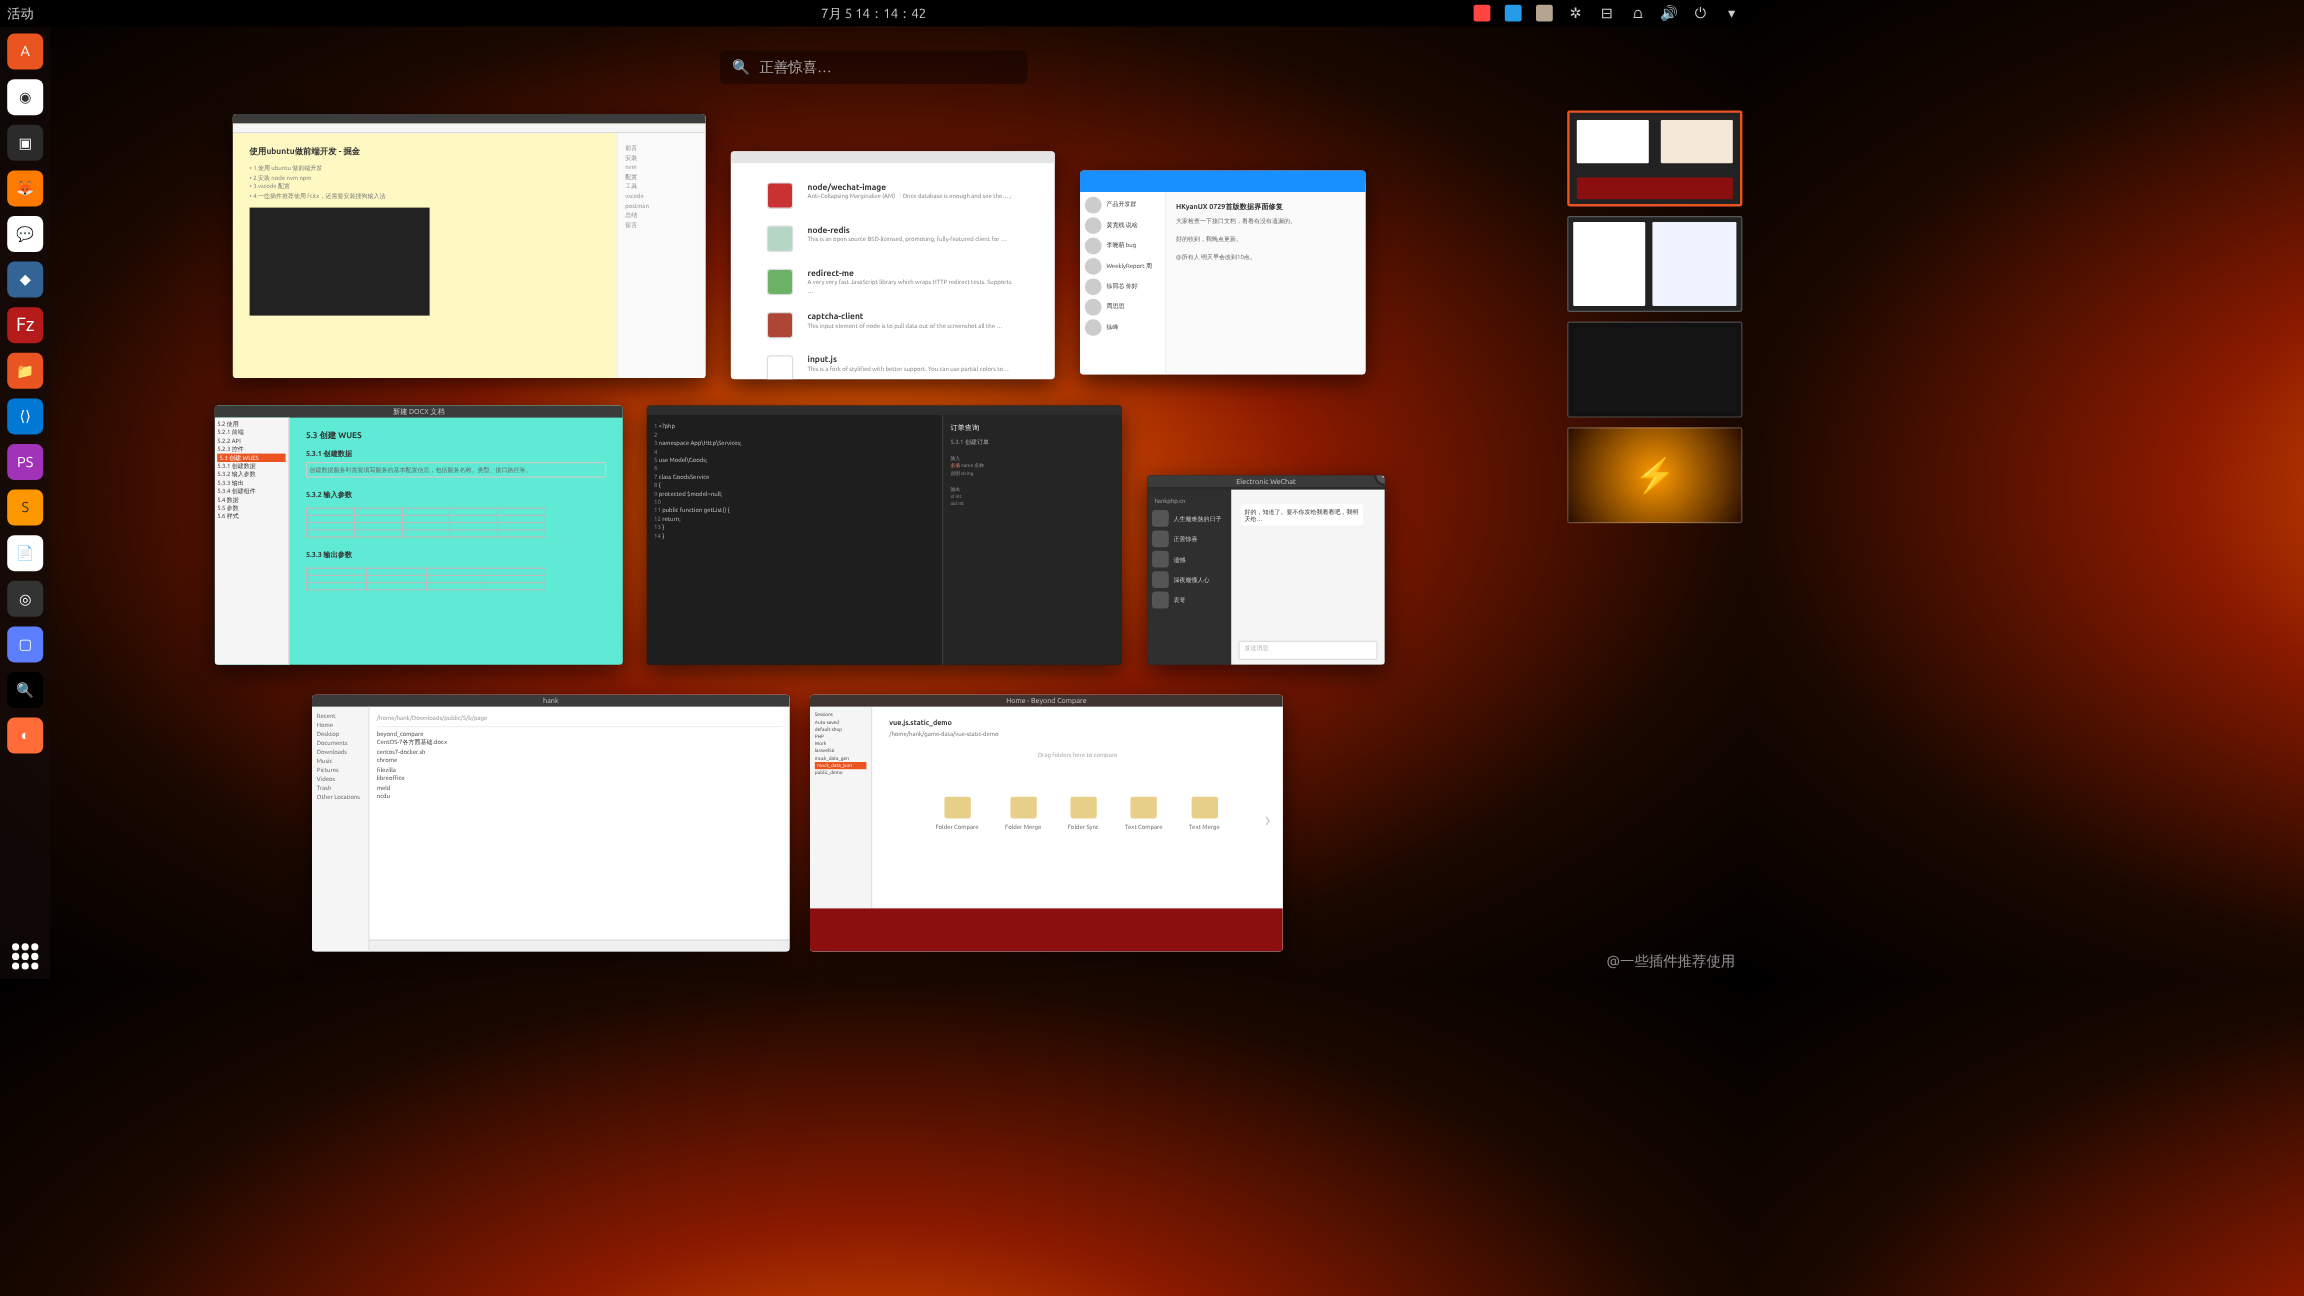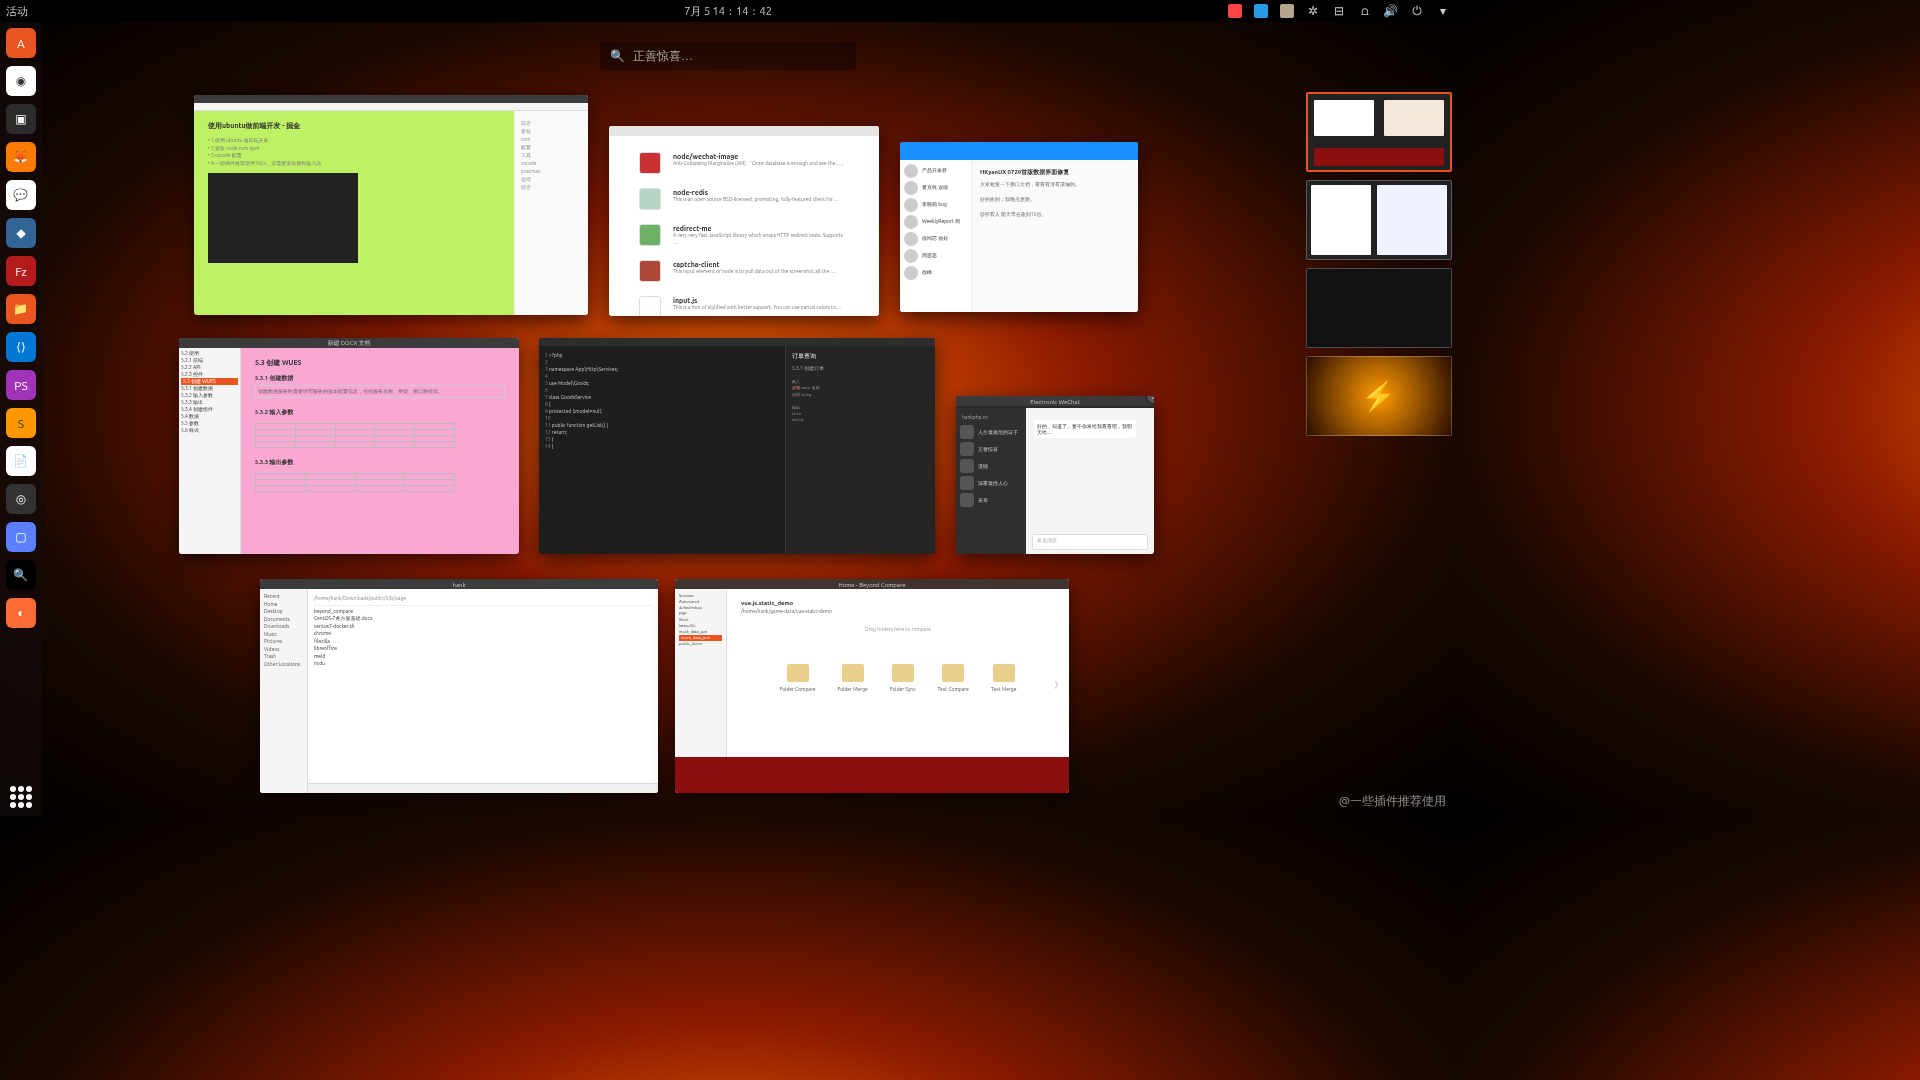--- a/index.html
+++ b/index.html
@@ -39,28 +39,28 @@
 .w-npm .row{display:flex;align-items:flex-start;gap:12px}
 .w-npm .ico{width:22px;height:22px;border-radius:3px;flex-shrink:0}
 .w-npm h4{font-size:7px;font-weight:600}
 .w-npm p{font-size:5px;color:#777;line-height:1.4}
 .w-ding{background:#fff}
 .w-ding .side{position:absolute;left:0;top:18px;bottom:0;width:72px;background:#fff;border-right:1px solid #eee;padding:4px;display:flex;flex-direction:column;gap:3px}
 .w-ding .chat{position:absolute;left:72px;right:0;top:18px;bottom:0;background:#fafafa;padding:8px}
 .w-ding .hdr{position:absolute;top:0;left:0;right:0;height:18px;background:#1890ff;border-radius:2px 2px 0 0}
 .w-ding .ci{display:flex;gap:4px;align-items:center}
 .w-ding .av{width:14px;height:14px;border-radius:50%;background:#ccc;flex-shrink:0}
-.w-blog{background:#bef264}
+.w-blog{background:#fef9c3}
 .w-blog .tabs{height:8px;background:#3c3c3c}
 .w-blog .tool{height:8px;background:#f5f5f5;border-bottom:1px solid #ddd}
 .w-blog .body{display:flex;height:calc(100% - 16px)}
 .w-blog .main{flex:1;padding:10px 14px}
 .w-blog .sb{width:74px;background:#fafafa;border-left:1px solid #eee;padding:8px 6px}
 .w-blog .shot{width:150px;height:90px;background:#222;margin:6px 0}
-.w-wps{background:#f9a8d4}
+.w-wps{background:#5eead4}
 .w-wps .sb{position:absolute;left:0;top:10px;bottom:0;width:62px;background:#f5f5f5;border-right:1px solid #ddd;padding:2px;font-size:5px;line-height:1.4}
 .w-wps .sb .hl{background:#e95420;color:#fff;padding:0 2px}
 .w-wps .ct{position:absolute;left:62px;right:0;top:10px;bottom:0;padding:10px 14px}
 .w-wps table{border-collapse:collapse;width:80%;margin-top:6px}
 .w-wps td{border:1px solid #bbb;height:6px}
 .w-code{background:#1e1e1e;color:#ccc}
 .w-code .top{height:8px;background:#2d2d2d}
 .w-code .body{display:flex;height:calc(100% - 8px)}
 .w-code .ed{flex:1;background:#1e1e1e;padding:6px;font-family:monospace;font-size:5px;line-height:1.4}
 .w-code .pv{width:150px;background:#252526;border-left:1px solid #3c3c3c;padding:6px;font-size:5px}
@@ -103,21 +103,21 @@
   </div>
 </div>
 
 <div class="dock">
   <div class="app" style="background: rgb(233, 84, 32); color: rgb(255, 255, 255); font-size: 12px;">A</div>
     <div class="app" style="background: rgb(255, 255, 255); color: rgb(51, 51, 51); font-size: 12px;">◉</div>
     <div class="app" style="background: rgb(43, 43, 43); color: rgb(255, 255, 255); font-size: 12px;">▣</div>
     <div class="app" style="background: rgb(255, 122, 0); color: rgb(255, 255, 255); font-size: 12px;">🦊</div>
     <div class="app" style="background: rgb(255, 255, 255); color: rgb(51, 51, 51); font-size: 12px;">💬</div>
     <div class="app" style="background: rgb(50, 100, 150); color: rgb(255, 255, 255); font-size: 12px;">◆</div>
-    <div class="app" style="background: rgb(181, 27, 27); color: rgb(255, 255, 255); font-size: 12px;">Fz</div>
+    <div class="app" style="background: rgb(181, 27, 27); color: rgb(255, 255, 255); font-size: 16px;">Fz</div>
     <div class="app" style="background: rgb(233, 84, 32); color: rgb(255, 255, 255); font-size: 12px;">📁</div>
     <div class="app" style="background: rgb(0, 120, 212); color: rgb(255, 255, 255); font-size: 12px;">⟨⟩</div>
     <div class="app" style="background: rgb(160, 51, 183); color: rgb(255, 255, 255); font-size: 12px;">PS</div>
     <div class="app" style="background: rgb(255, 152, 0); color: rgb(51, 51, 51); font-size: 12px;">S</div>
     <div class="app" style="background: rgb(255, 255, 255); color: rgb(51, 51, 51); font-size: 12px;">📄</div>
     <div class="app" style="background: rgb(51, 51, 51); color: rgb(255, 255, 255); font-size: 12px;">◎</div>
     <div class="app" style="background: rgb(91, 127, 255); color: rgb(255, 255, 255); font-size: 12px;">▢</div>
     <div class="app" style="background: rgb(0, 0, 0); color: rgb(255, 255, 255); font-size: 12px;">🔍</div>
     <div class="app" style="background: rgb(255, 108, 55); color: rgb(255, 255, 255); font-size: 12px;">◐</div>
     <div class="apps">

